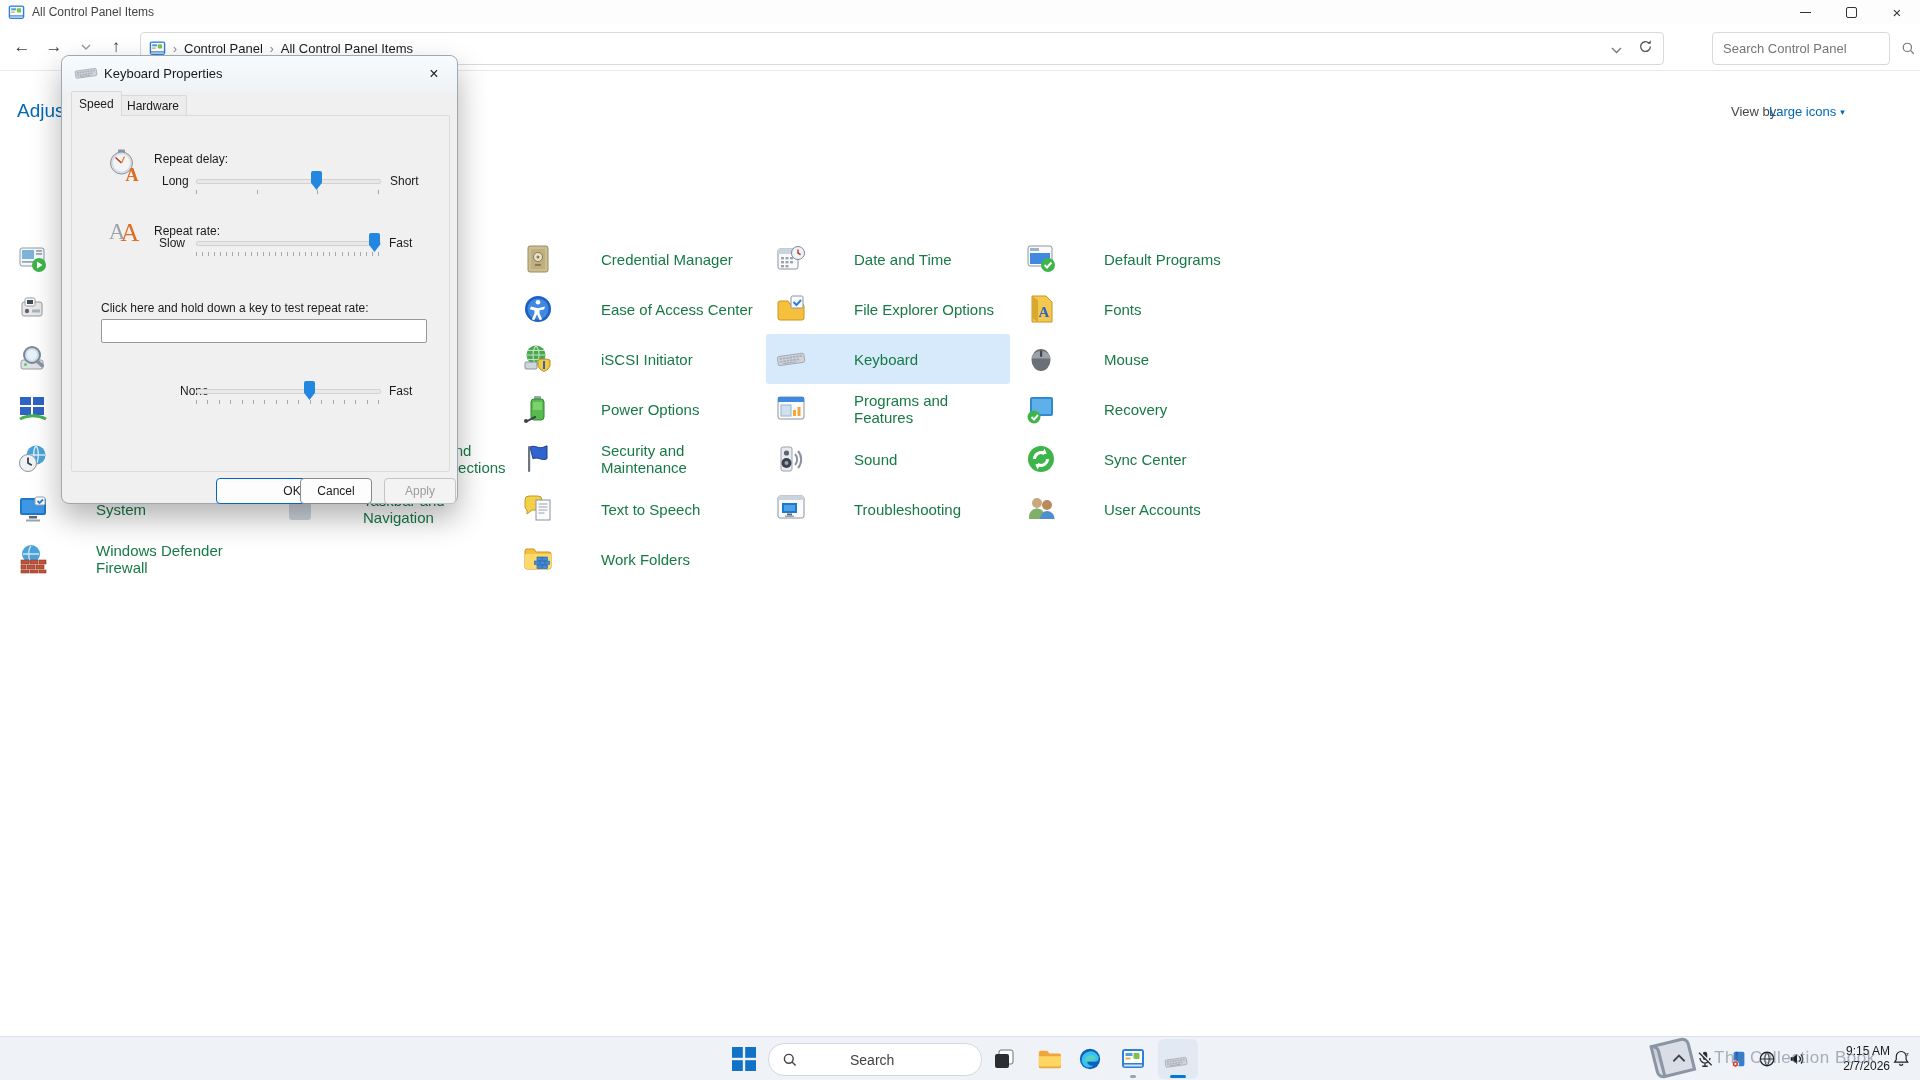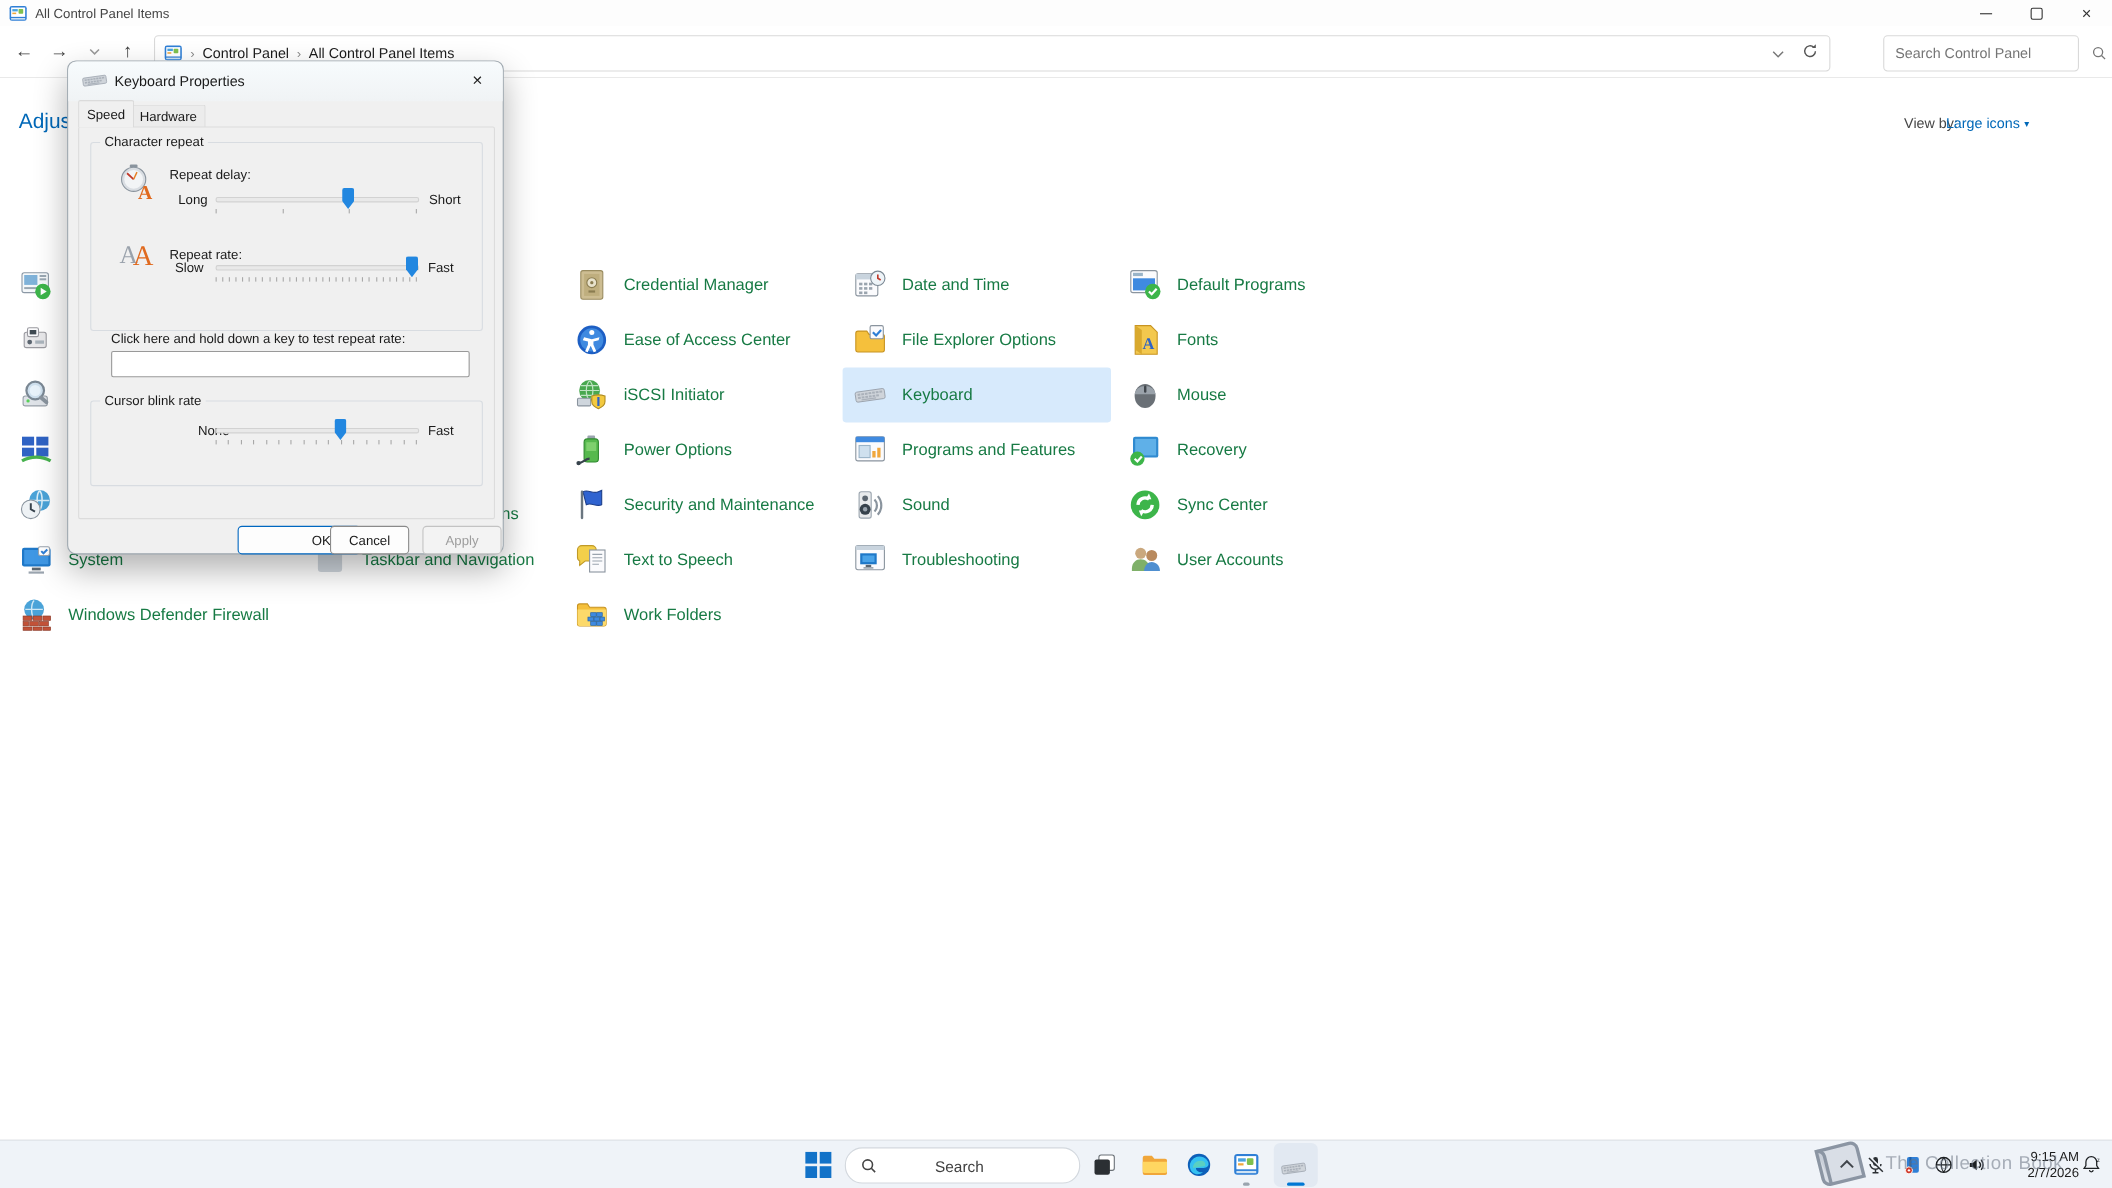--- a/index.html
+++ b/index.html
@@ -28,21 +28,21 @@
   .searchbox input{border:none;outline:none;flex:1;font-size:13px;color:#3b3b3b;padding-left:10px;background:transparent;font-family:inherit;}
   .searchbox .mag{width:15px;height:15px;margin-right:9px;}
 
   
   .content{position:absolute;left:0;top:71px;width:1920px;height:965px;background:#fff;}
   .pagetitle{position:absolute;left:17px;top:29px;font-size:19px;color:#0068b8;}
   .viewby{position:absolute;left:1706px;top:33px;font-size:13px;color:#464646;margin-left:25px;}
   .viewval{position:absolute;left:1769px;top:33px;font-size:13px;color:#0068b8;}
   .viewval .dd{font-size:9px;vertical-align:1px;margin-left:4px;}
 
-  .cell{position:absolute;width:244px;height:50px;display:flex;align-items:center;border-radius:3px;}
+  .cell{position:absolute;width:244px;height:50px;display:flex;align-items:center;border-radius:3px;gap:34px;}
   .cell .icn{width:30px;height:30px;margin-left:10px;flex:0 0 30px;}
   .cell .icn svg{width:30px;height:30px;}
   .cell .lbl{margin-left:14px;font-size:15px;color:#177a44;line-height:17px;}
   .cell.sel{background:#d7eafc;}
 
   
   .dialog{position:absolute;left:61px;top:55px;width:395px;height:447px;background:#f0f0f0;
     border:1px solid #9ea8b0;border-radius:8px;box-shadow:0 14px 30px rgba(0,0,0,.30);z-index:10;font-size:12px;color:#1a1a1a;}
   .dialog .dtitle{position:absolute;left:0;top:0;width:100%;height:36px;border-radius:8px 8px 0 0;
     background:linear-gradient(#f7fbfd,#f0f3f5);}
@@ -495,23 +495,20 @@
 
     <div class="tab active" style="left:9px;align-items:center;">
         <span>Speed</span>
       </div>
     <div class="tab inactive" style="left:57px;">
         <span>Hardware</span>
       </div>
 
     <div class="dpage">
 
-      <div class="grpbox" style="left:10px;top:13px;width:355px;height:170px;">
-        <span class="legend">Character repeat</span>
-      </div>
       <span style="position: absolute; left: 34px; top: 32px; width: 36px; height: 36px; display: inline-block;"><svg viewBox="0 0 36 36">
             <rect x="12" y="1.5" width="7" height="3" rx="1" fill="#8a949e"></rect>
             <circle cx="15.5" cy="15" r="11" fill="#d9dde2" stroke="#8a949e"></circle>
             <circle cx="15.5" cy="15" r="8.5" fill="#f2f4f6"></circle>
             <path d="M15.5 15L9.5 9.5" stroke="#c0392b" stroke-width="1.6"></path>
             <path d="M15.5 15l3-6.5" stroke="#e67e22" stroke-width="1.3"></path>
             <text x="26" y="33" font-size="18" font-family="Liberation Serif,serif" font-weight="bold" fill="#e06a1f" text-anchor="middle">A</text>
           </svg></span>
       <div class="sliderlbl" style="left:82px;top:36px;">Repeat delay:</div>
       <div class="sliderlbl" style="left:90px;top:58px;">Long</div>
@@ -566,23 +563,20 @@
           <i></i>
           <i></i>
           <i></i>
           <i></i>
         </div>
       <div class="sliderlbl" style="left:317px;top:120px;">Fast</div>
 
       <div class="sliderlbl" style="left:29px;top:185px;">Click here and hold down a key to test repeat rate:</div>
       <input class="testinput" style="top: 203px; left: 29px;" value="">
 
-      <div class="grpbox" style="left:10px;top:248px;width:355px;height:76px;">
-        <span class="legend">Cursor blink rate</span>
-      </div>
       <div class="sliderlbl" style="left:84px;top:268px;margin-left:24px;">None</div>
       <div class="track" style="left:124px;top:273px;">
         <div class="thumb" style="left: 107px;"></div>
       </div>
       <div class="ticks" style="left:124px;top:284px;">
           <i></i>
           <i></i>
           <i></i>
           <i></i>
           <i></i>

